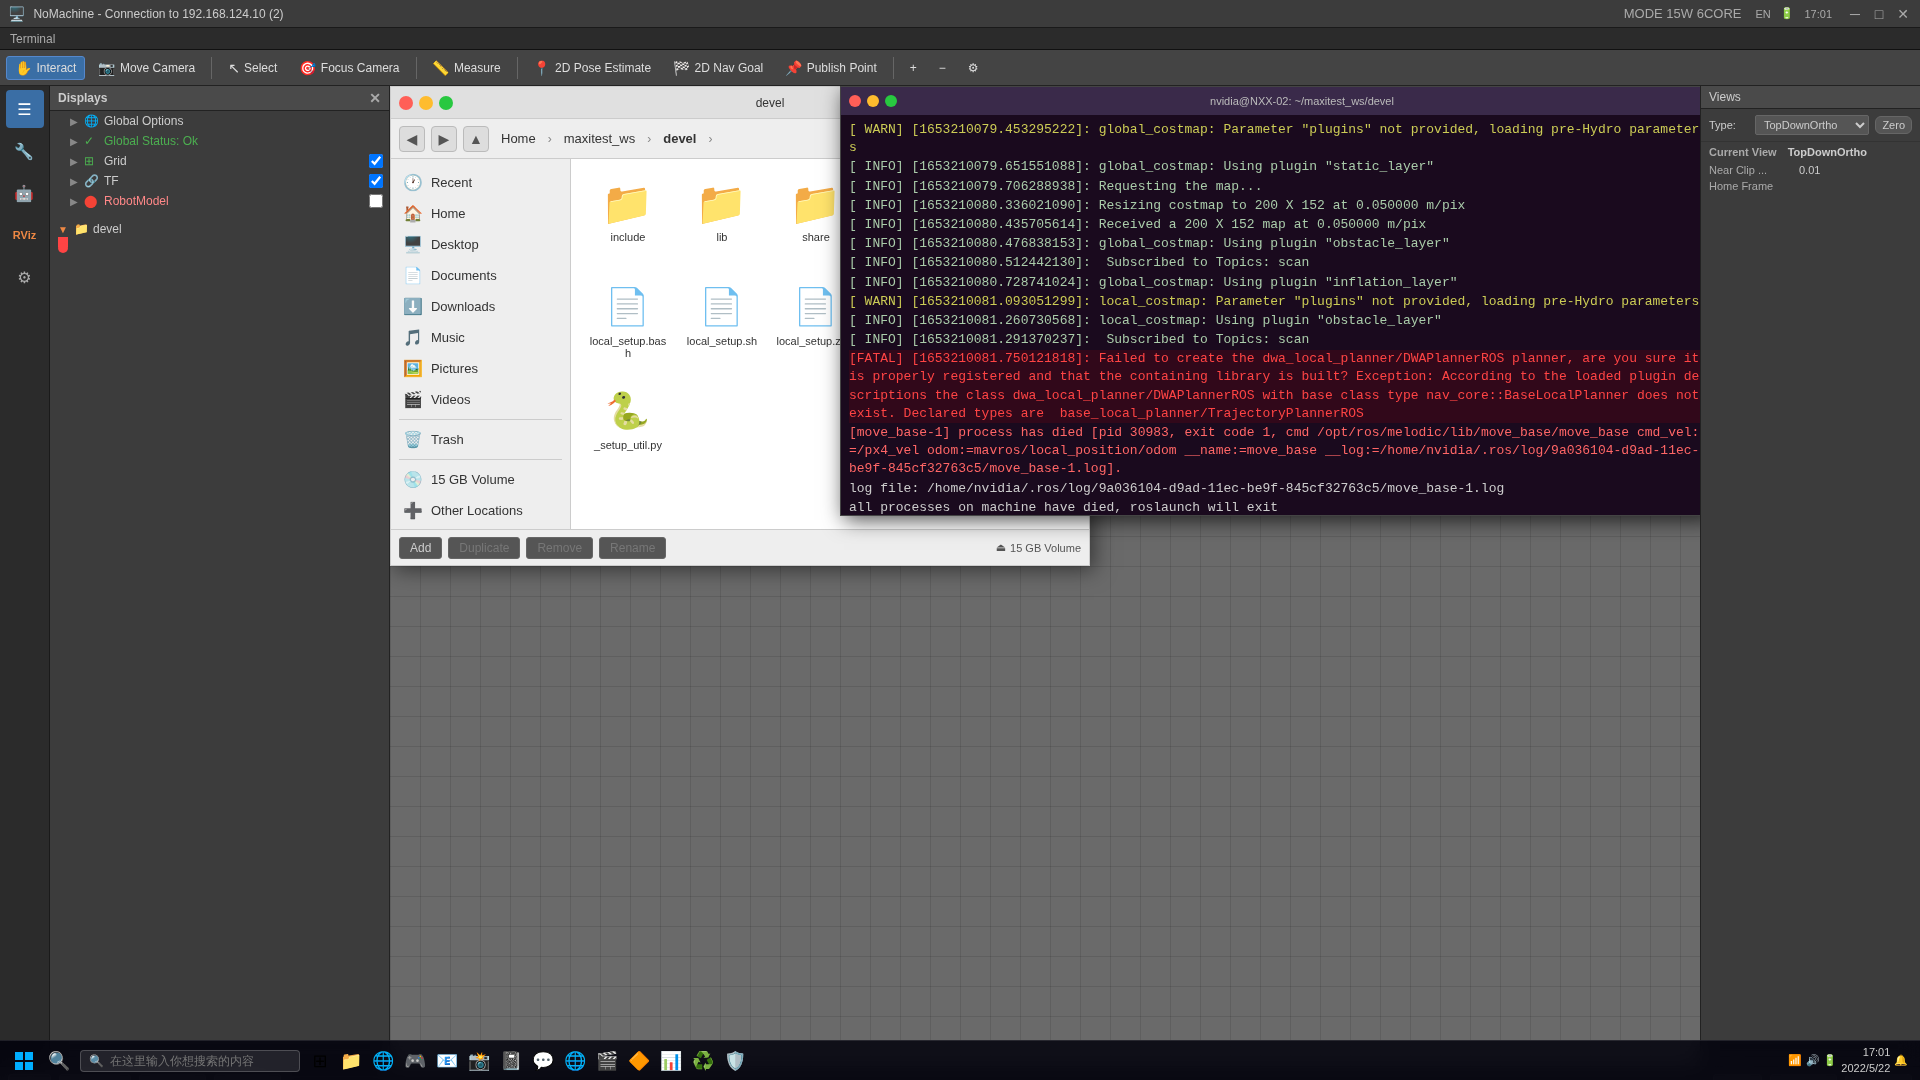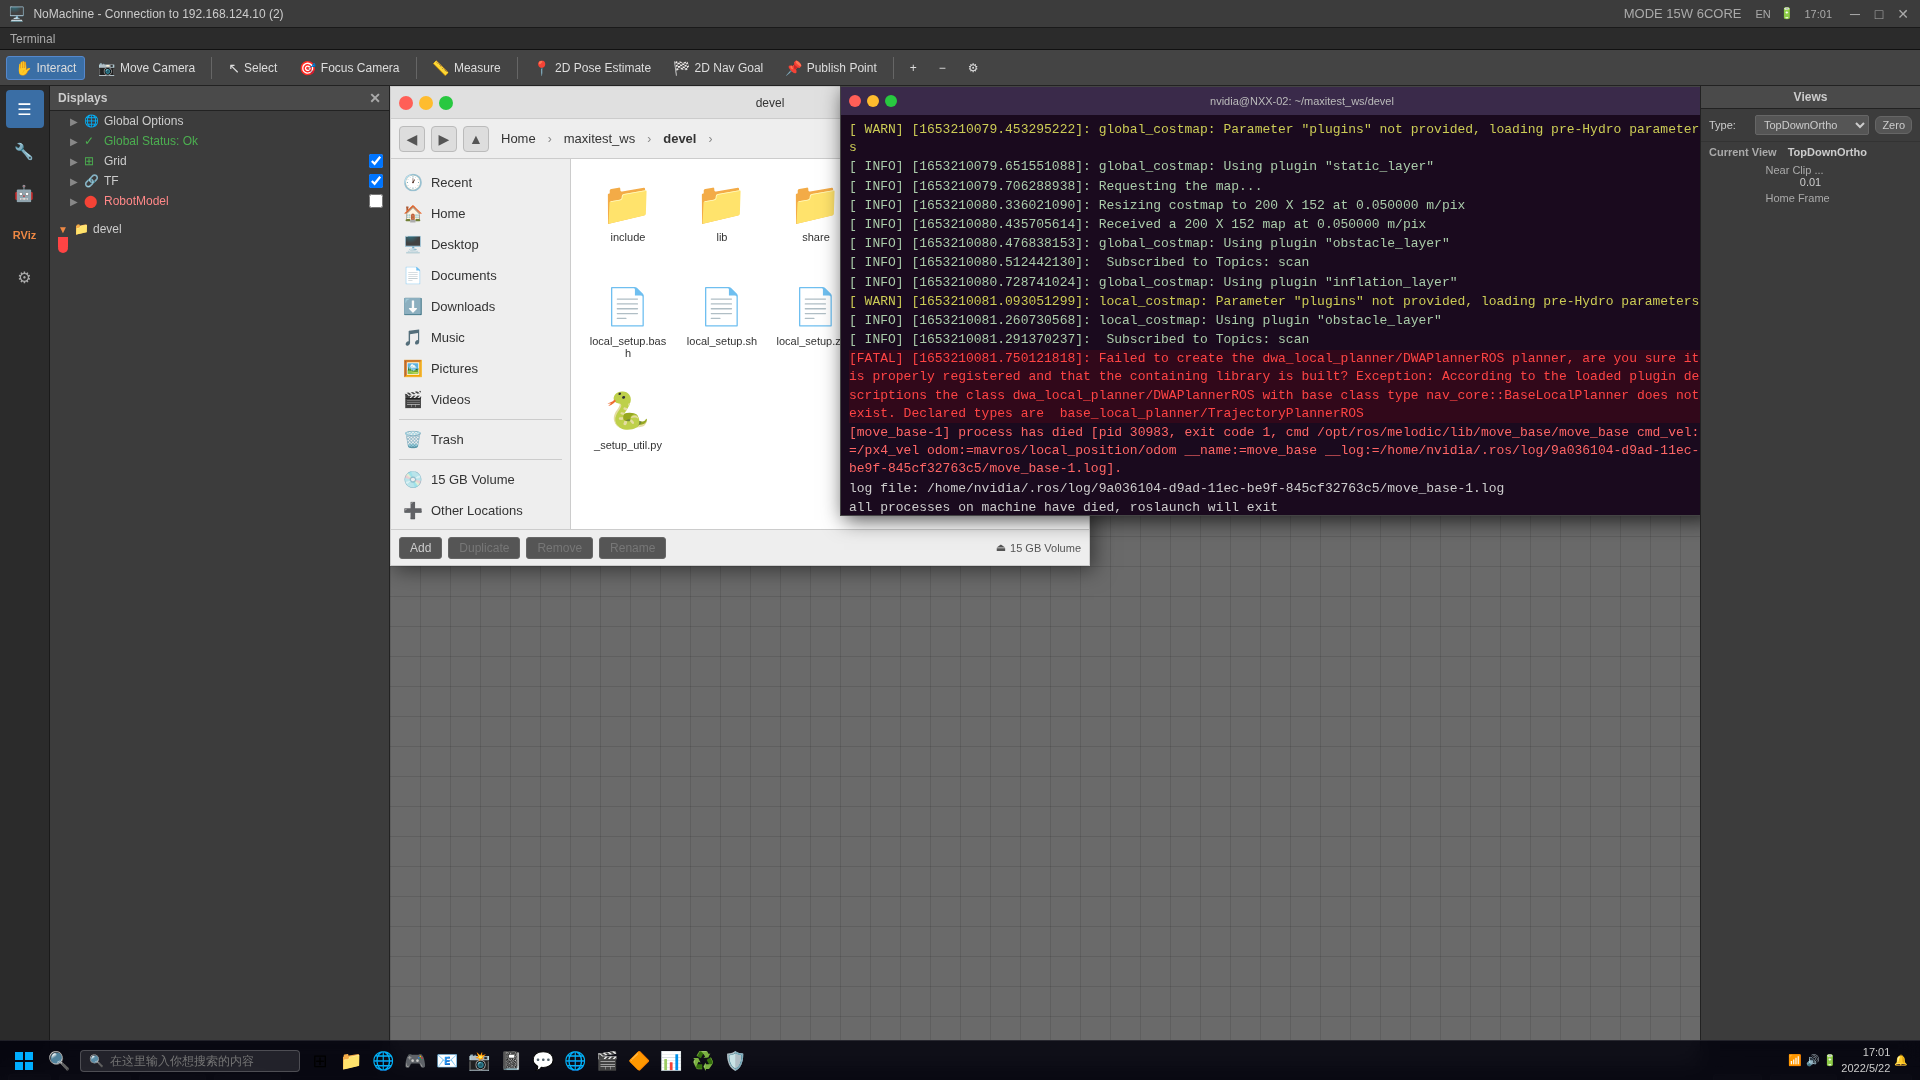--- a/index.html
+++ b/index.html
@@ -123,43 +123,42 @@
       border-left: 1px solid #222;
       display: flex;
       flex-direction: column;
     }
     .views-header {
       background: #4a4a4a;
       padding: 4px 8px;
       border-bottom: 1px solid #222;
       color: #ccc;
       font-size: 12px;
-      font-weight: bold;
-      text-align: center;
+      font-weight: normal;
     }
     .views-controls {
       padding: 6px 8px;
       display: flex;
       flex-direction: column;
       gap: 6px;
     }
     .views-row {
       display: flex; align-items: center; gap: 6px; color: #ccc; font-size: 11px;
     }
     .views-label { width: 40px; }
     .views-select {
       flex: 1; background: #555; border: 1px solid #666; color: #ccc;
       padding: 2px 4px; font-size: 11px; border-radius: 2px;
     }
     .views-btn {
       background: #555; border: 1px solid #666; color: #ccc;
       padding: 2px 6px; font-size: 11px; border-radius: 6px; cursor: pointer;
     }
     .views-section-title { color: #aaa; font-size: 11px; font-weight: bold; padding: 4px 8px; border-top: 1px solid #333; }
-    .views-property-row { display: flex; align-items: center; padding: 2px 8px; color: #ccc; font-size: 11px; flex-direction: column; }
+    .views-property-row { display: flex; align-items: center; padding: 2px 8px; color: #ccc; font-size: 11px; }
     .views-property-key { width: 90px; color: #aaa; }
     .views-property-val { flex: 1; }
 
     
     .bottom-bar {
       height: 36px;
       background: #3c3c3c;
       border-top: 1px solid #222;
       display: flex;
       align-items: center;

